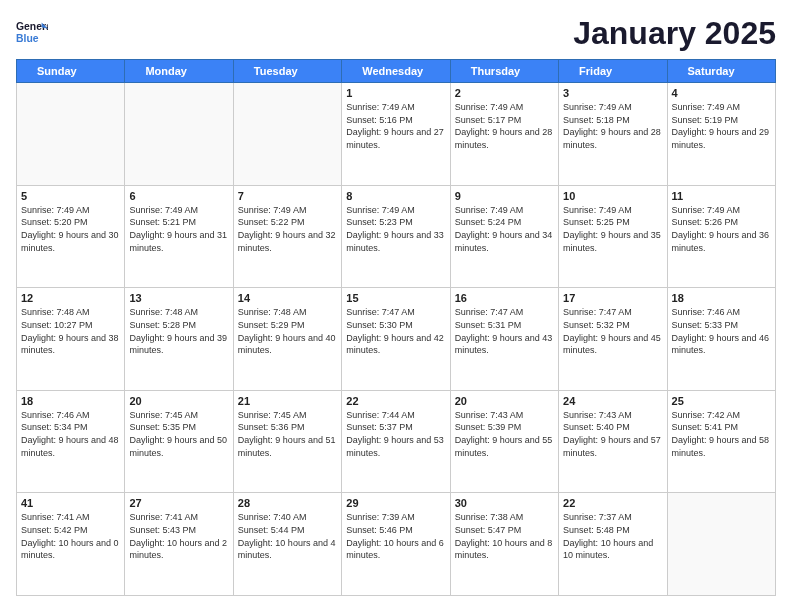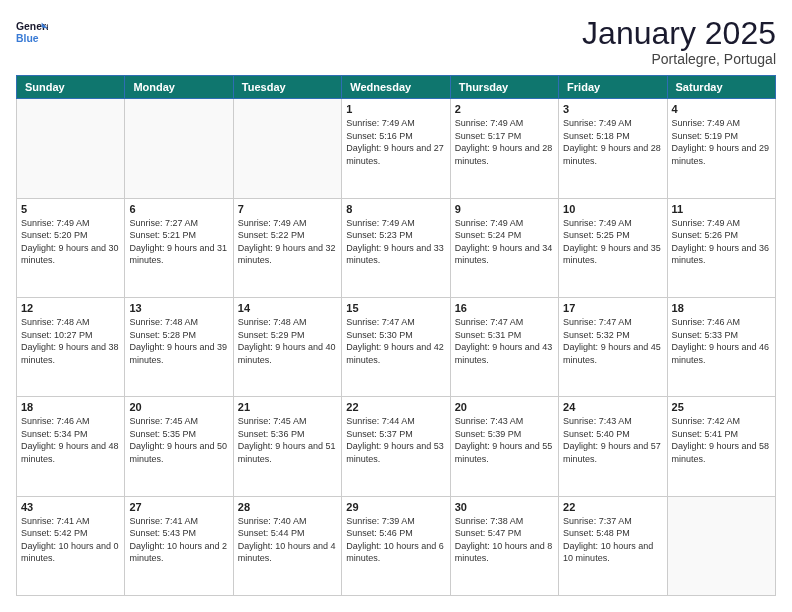--- a/index.html
+++ b/index.html
@@ -30,41 +30,41 @@
     }
     .logo-icon {
       width: 32px;
       height: 32px;
     }
     .title-block {
       text-align: right;
     }
     .month-title {
       font-size: 32px;
-      font-weight: normal;
+      font-weight: bold;
       color: #1a1a2e;
       line-height: 1.1;
     }
     .subtitle {
       font-size: 14px;
       color: #444;
     }
     .calendar {
       flex: 1;
       border: 1px solid #ccc;
       border-collapse: collapse;
       width: 100%;
       table-layout: fixed;
     }
     .calendar th {
-      background-color: #0f766e;
+      background-color: #3b82f6;
       color: #fff;
       font-size: 11px;
       font-weight: bold;
-      padding: 5px 8px;
+      padding: 5px 20px;
       text-align: left;
       border: 1px solid #2e6db4;
     }
     .calendar td {
       border: 1px solid #ccc;
       vertical-align: top;
       padding: 4px;
       font-size: 9.5px;
       color: #333;
       background: #fff;
@@ -93,21 +93,20 @@
   <div class="header">
     <div class="logo">
       <svg class="logo-icon" viewBox="0 0 40 40" xmlns="http://www.w3.org/2000/svg">
         <text x="0" y="18" font-size="13" font-weight="bold" fill="#1a1a2e" font-family="Arial">General</text>
         <text x="0" y="32" font-size="13" font-weight="bold" fill="#3a7bd5" font-family="Arial">Blue</text>
         <polygon points="32,8 40,16 32,14" fill="#3a7bd5"></polygon>
       </svg>
     </div>
     <div class="title-block">
       <div class="month-title">January 2025</div>
-      <div class="subtitle">Portalegre, Portugal</div>
     </div>
   </div>
 
   <table class="calendar">
     <thead>
       <tr>
         <th>Sunday</th>
         <th>Monday</th>
         <th>Tuesday</th>
         <th>Wednesday</th>
@@ -148,21 +147,21 @@
         </tr>
         <tr>
           <td>
             <span class="day-num">5</span>
             <div class="cell-info">Sunrise: 7:49 AM
 Sunset: 5:20 PM
 Daylight: 9 hours and 30 minutes.</div>
           </td>
           <td>
             <span class="day-num">6</span>
-            <div class="cell-info">Sunrise: 7:27 AM
+            <div class="cell-info">Sunrise: 7:49 AM
 Sunset: 5:21 PM
 Daylight: 9 hours and 31 minutes.</div>
           </td>
           <td>
             <span class="day-num">7</span>
             <div class="cell-info">Sunrise: 7:49 AM
 Sunset: 5:22 PM
 Daylight: 9 hours and 32 minutes.</div>
           </td>
           <td>
@@ -273,21 +272,21 @@
           </td>
           <td>
             <span class="day-num">25</span>
             <div class="cell-info">Sunrise: 7:42 AM
 Sunset: 5:41 PM
 Daylight: 9 hours and 58 minutes.</div>
           </td>
         </tr>
         <tr>
           <td>
-            <span class="day-num">43</span>
+            <span class="day-num">41</span>
             <div class="cell-info">Sunrise: 7:41 AM
 Sunset: 5:42 PM
 Daylight: 10 hours and 0 minutes.</div>
           </td>
           <td>
             <span class="day-num">27</span>
             <div class="cell-info">Sunrise: 7:41 AM
 Sunset: 5:43 PM
 Daylight: 10 hours and 2 minutes.</div>
           </td>

